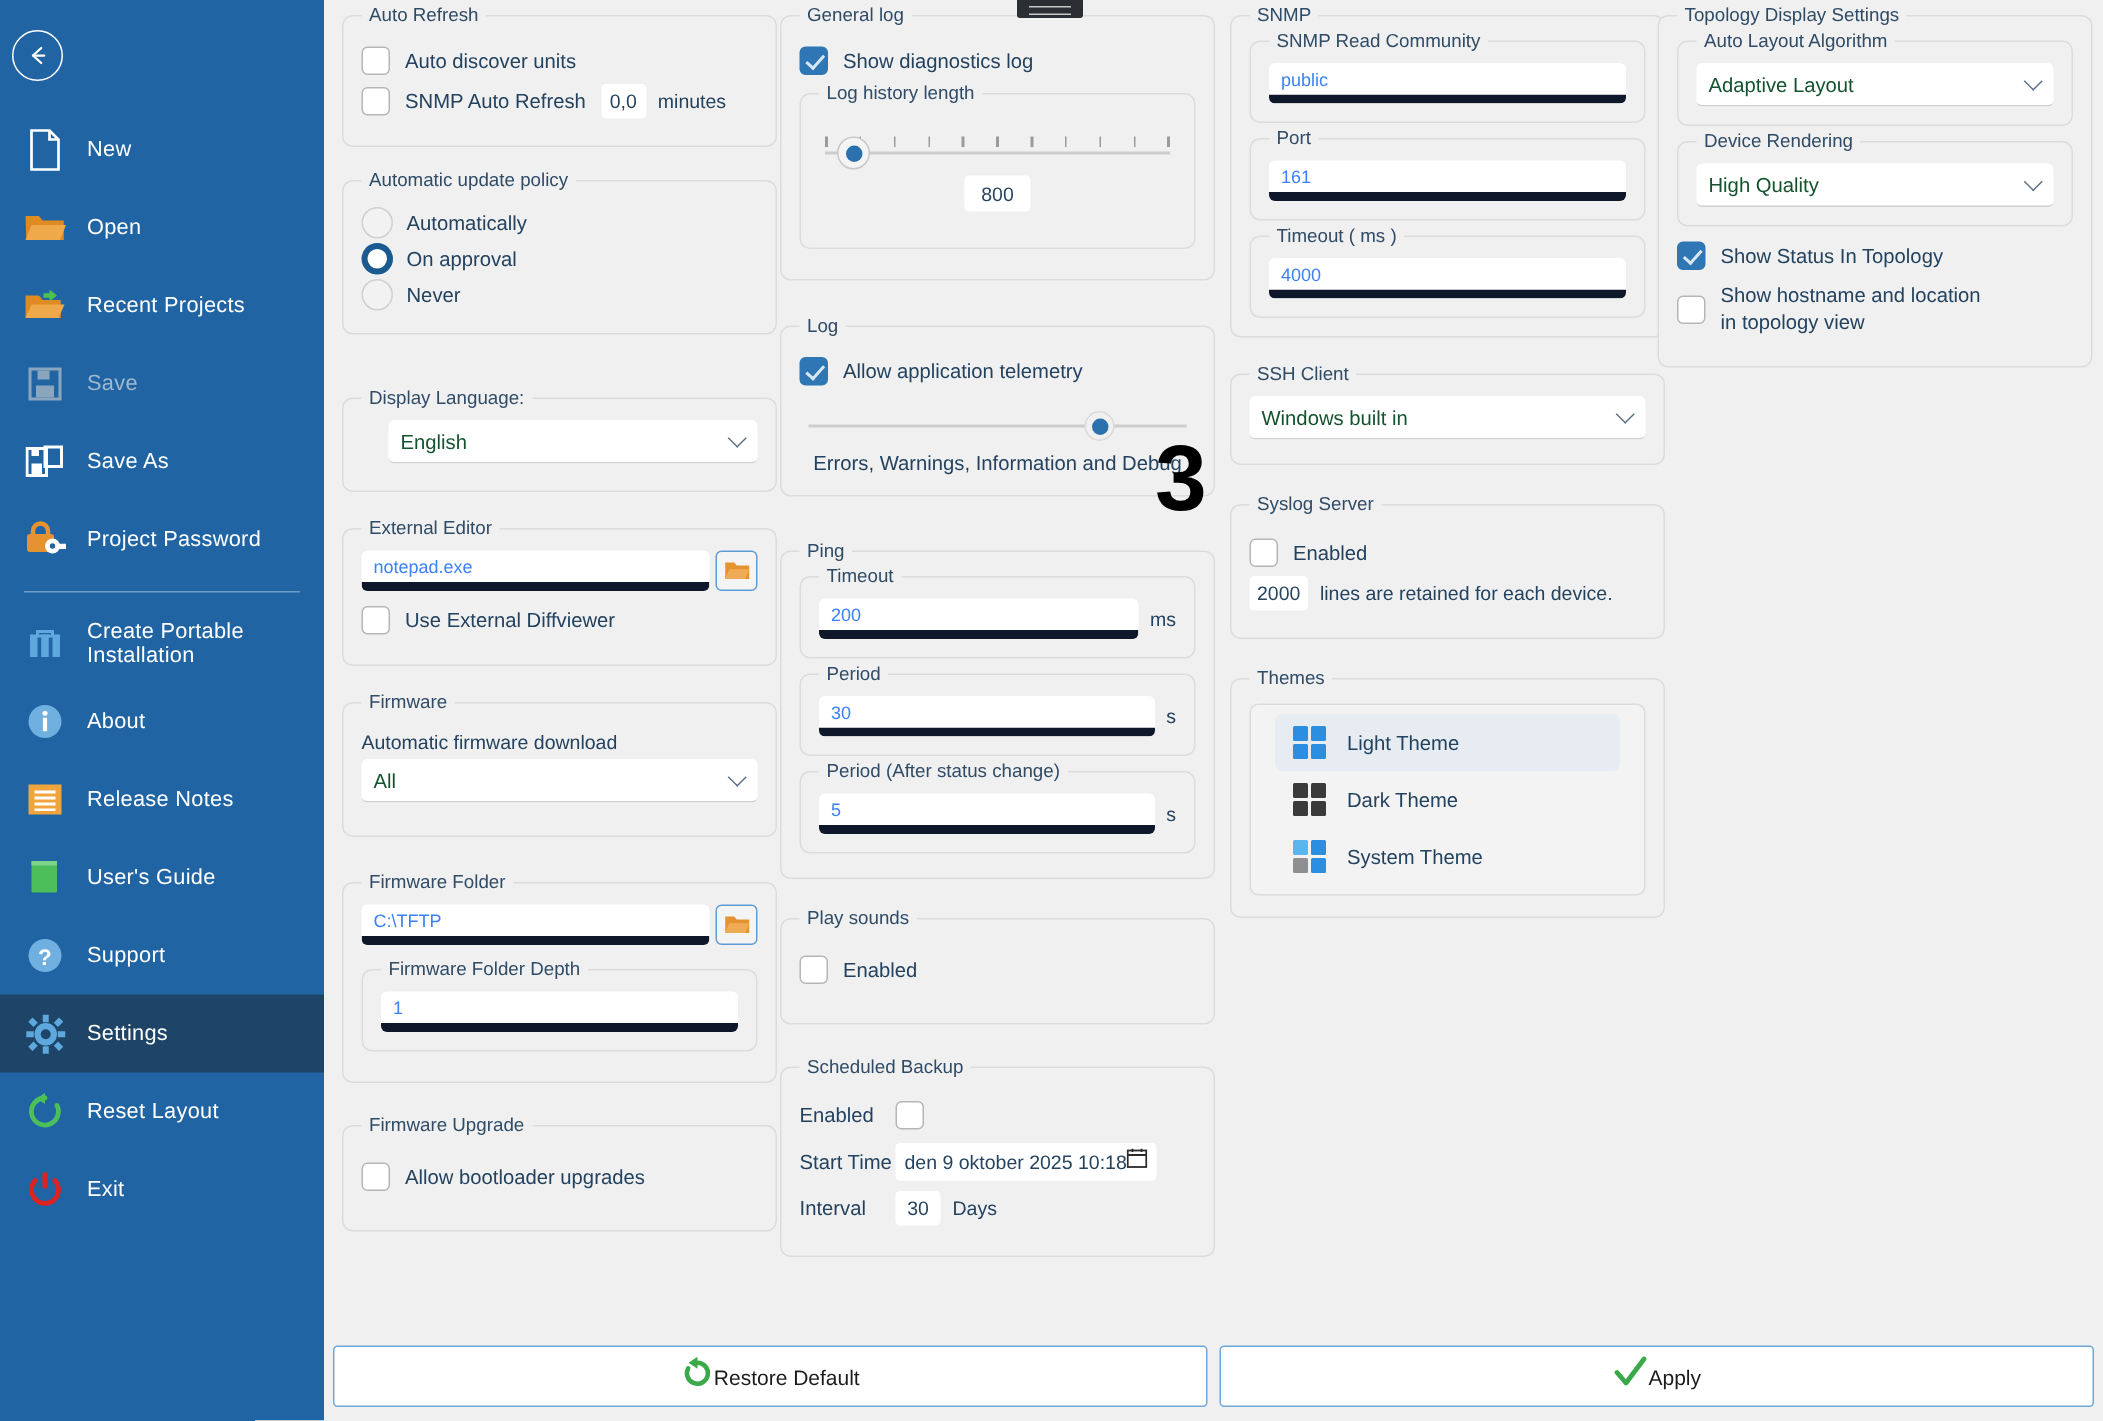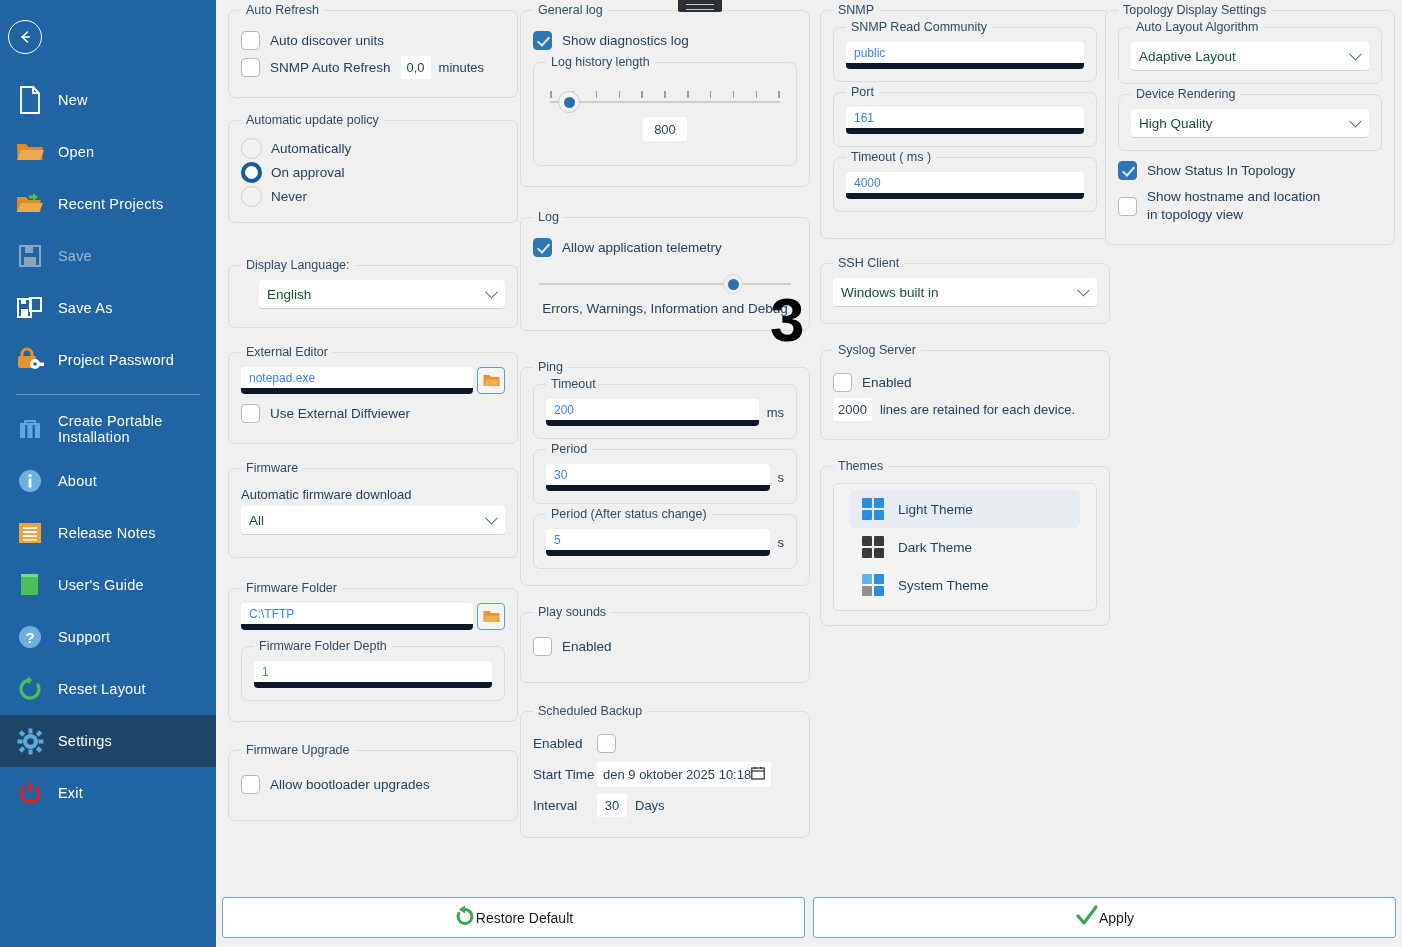--- a/index.html
+++ b/index.html
@@ -389,30 +389,20 @@
       </div>
 
       <div class="nav-item">
         <span class="nav-icon">
           <svg width="26" height="26" viewBox="0 0 26 26">
             <circle cx="13" cy="13" r="11" fill="#6fb0e0"></circle>
             <text x="13" y="19" font-size="15" font-family="Liberation Sans, sans-serif" fill="#ffffff" text-anchor="middle" font-weight="bold">?</text>
           </svg>
         </span>
         <span class="nav-label">Support</span>
-      </div>
-
-      <div class="nav-item">
-        <span class="nav-icon">
-          <svg width="26" height="26" viewBox="0 0 26 26">
-            <path d="M13 4 a9 9 0 1 0 8 5" fill="none" stroke="#4cbf5b" stroke-width="3.2" stroke-linecap="round"></path>
-            <path d="M13 0.5 L13 8 L7.5 4.5 Z" fill="#4cbf5b"></path>
-          </svg>
-        </span>
-        <span class="nav-label">Reset Layout</span>
       </div>
 
       <div class="nav-item selected">
         <span class="nav-icon">
           <svg width="27" height="27" viewBox="0 0 27 27">
             <g fill="#5ea8dd">
               <circle cx="13.5" cy="13.5" r="7.5"></circle>
               <rect x="11.5" y="0.5" width="4" height="5"></rect>
               <rect x="11.5" y="21.5" width="4" height="5"></rect>
               <rect x="0.5" y="11.5" width="5" height="4"></rect>
@@ -424,20 +414,30 @@
             </g>
             <circle cx="13.5" cy="13.5" r="3.3" fill="#1e4568"></circle>
           </svg>
         </span>
         <span class="nav-label">Settings</span>
       </div>
 
       <div class="nav-item">
         <span class="nav-icon">
           <svg width="26" height="26" viewBox="0 0 26 26">
+            <path d="M13 4 a9 9 0 1 0 8 5" fill="none" stroke="#4cbf5b" stroke-width="3.2" stroke-linecap="round"></path>
+            <path d="M13 0.5 L13 8 L7.5 4.5 Z" fill="#4cbf5b"></path>
+          </svg>
+        </span>
+        <span class="nav-label">Reset Layout</span>
+      </div>
+
+      <div class="nav-item">
+        <span class="nav-icon">
+          <svg width="26" height="26" viewBox="0 0 26 26">
             <path d="M6.5 7 a9 9 0 1 0 13 0" fill="none" stroke="#dd2222" stroke-width="3.2" stroke-linecap="round"></path>
             <rect x="11.3" y="1.5" width="3.4" height="11" rx="1.6" fill="#dd2222"></rect>
           </svg>
         </span>
         <span class="nav-label">Exit</span>
       </div>
 
     </div>
   </div>
 
@@ -640,21 +640,21 @@
           <span class="sblabel">Interval</span>
           <span class="mini-box">30</span>
           <span class="unit">Days</span>
         </div>
       </div>
 
     </div>
 
     <div class="col col3">
 
-      <div class="gb" style="margin-top:10px;padding:16px 12px 16px 12px;">
+      <div class="gb" style="margin-top:10px;padding:16px 12px 2px 12px;">
         <div class="gb-title">SNMP</div>
         <div class="gb inner">
           <div class="gb-title">SNMP Read Community</div>
           <input class="tin" type="text" value="public" style="">
         </div>
         <div class="gb inner">
           <div class="gb-title">Port</div>
           <input class="tin" type="text" value="161" style="">
         </div>
         <div class="gb inner">

